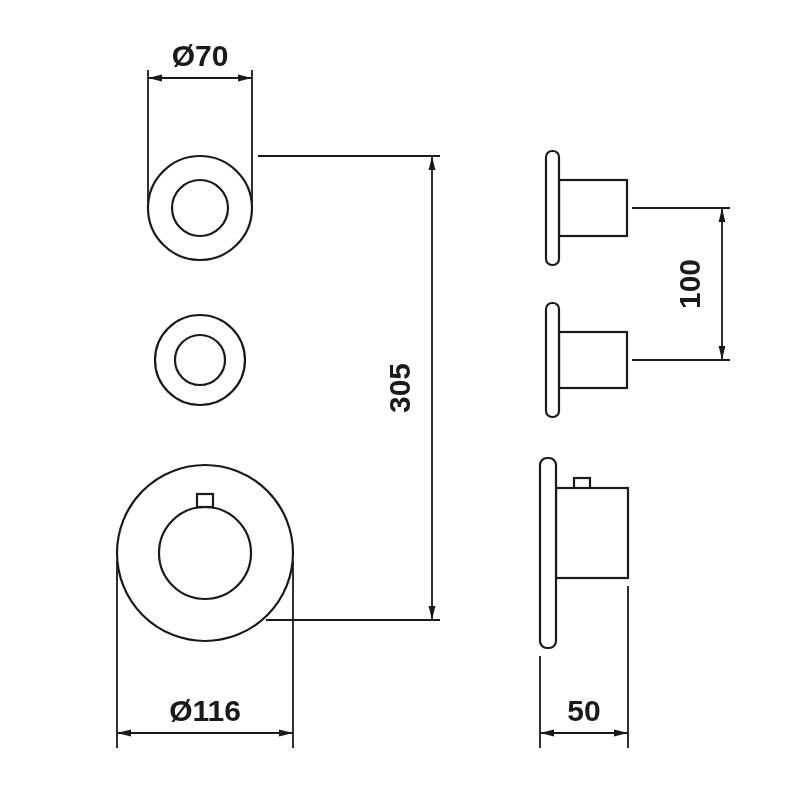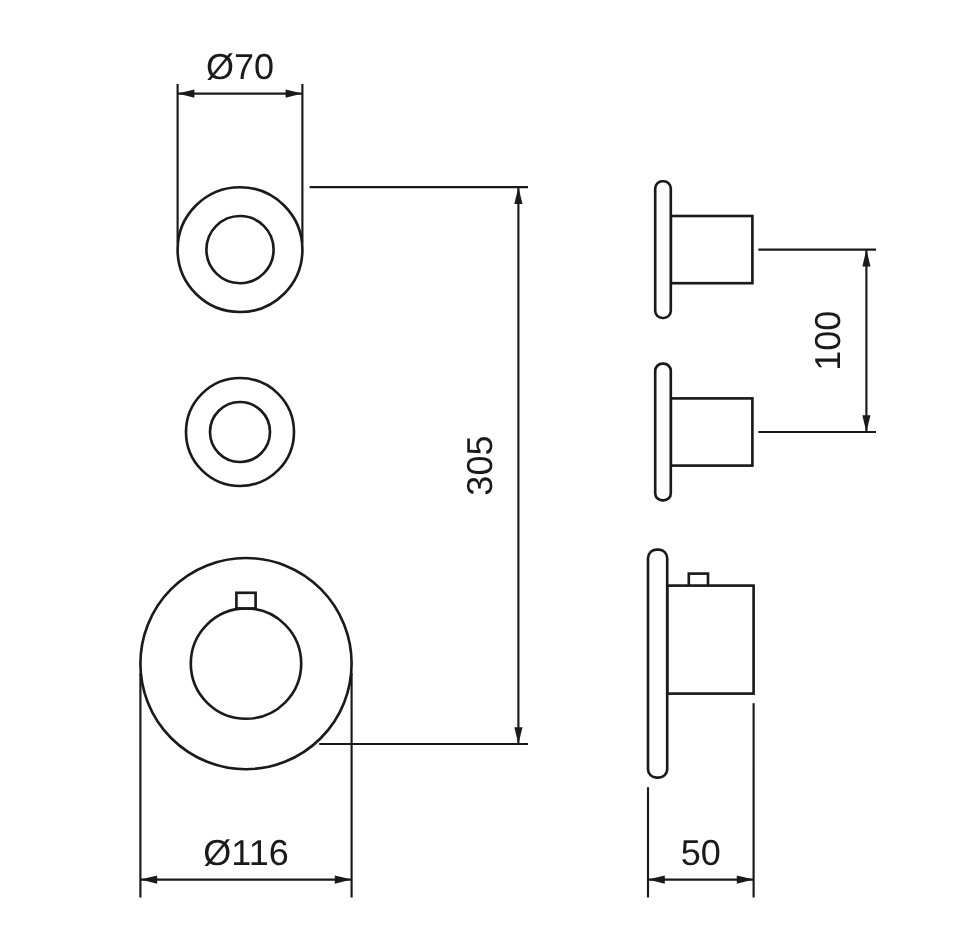--- a/index.html
+++ b/index.html
@@ -7,20 +7,21 @@
     margin: 0;
     padding: 0;
     background: #ffffff;
   }
   .canvas {
     position: relative;
     width: 800px;
     height: 791px;
     background: #ffffff;
     overflow: hidden;
+    font-weight: bold;
   }
   svg { display: block; }
   .outline {
     fill: none;
     stroke: #1a1a1a;
     stroke-width: 2.2;
   }
   .solid {
     fill: #ffffff;
     stroke: #1a1a1a;

